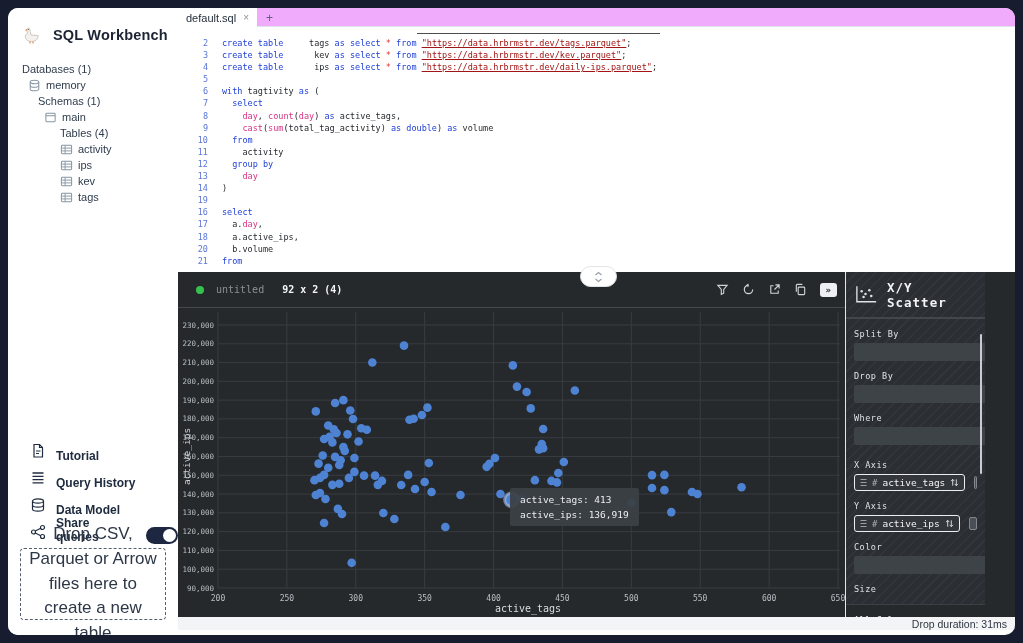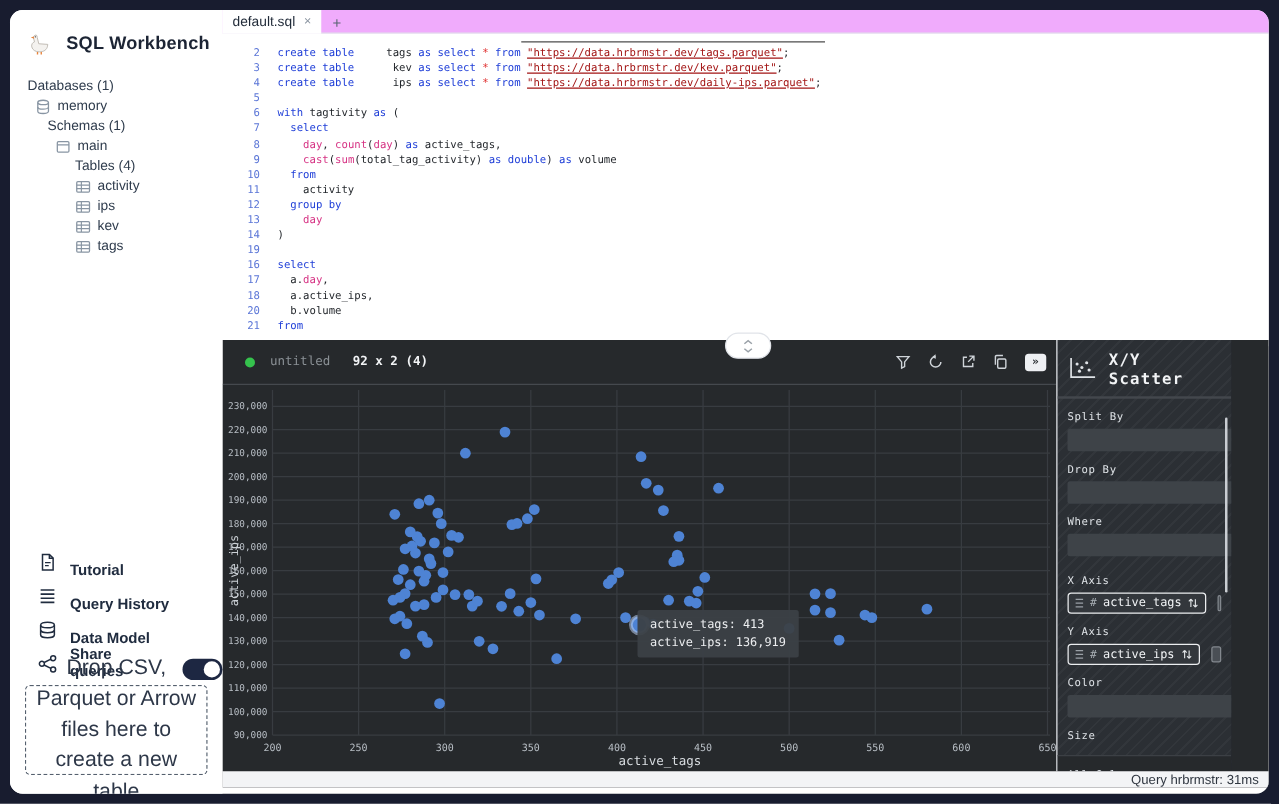--- a/index.html
+++ b/index.html
@@ -480,18 +480,18 @@
 
         <div class="allcols">
           <div class="sec-label">All Columns</div>
 
         </div>
 
         <div class="panel-scroll"></div>
       </div>
 
       <div class="bottom-strip">
-        <span class="qdur">Query hrbrmstr: 31ms</span>
+        <span class="qdur">Drop duration: 31ms</span>
       </div>
 
     </div>
   </div>
 </div>
 
 </body></html>

